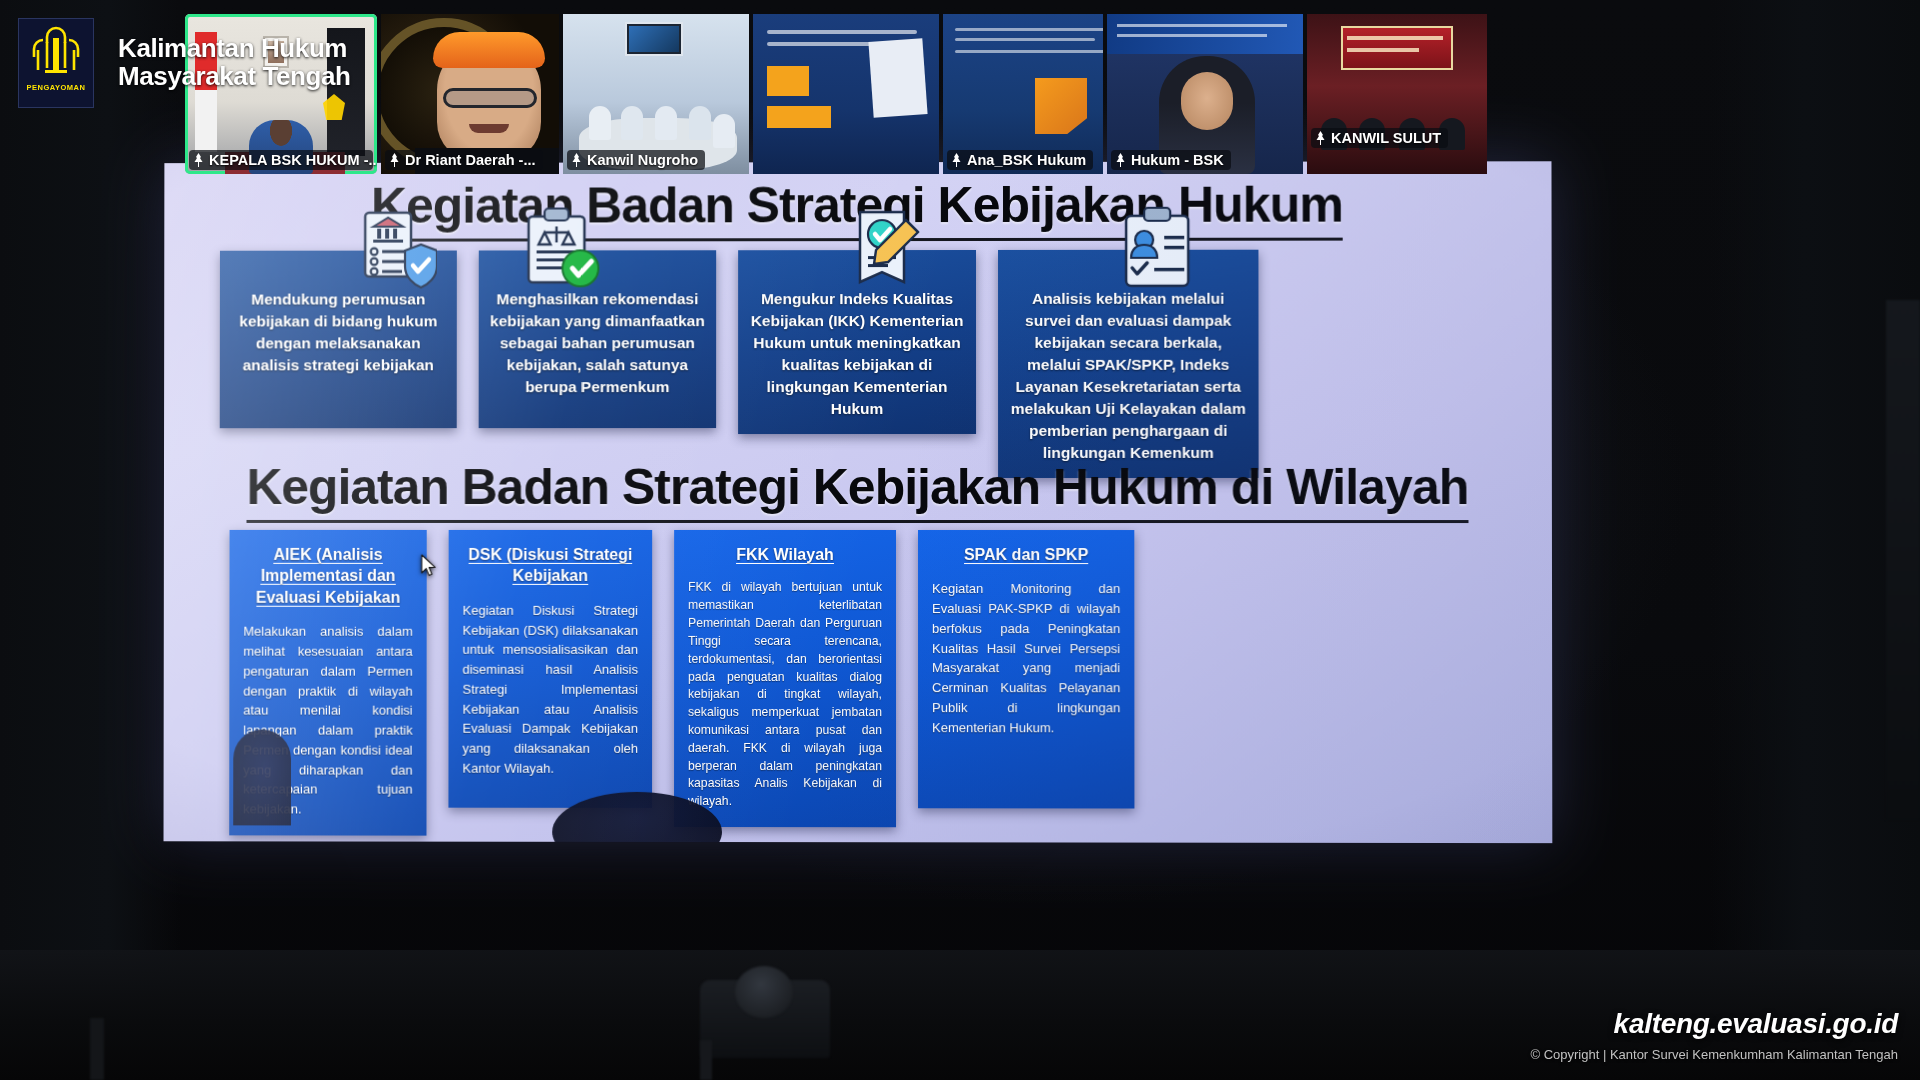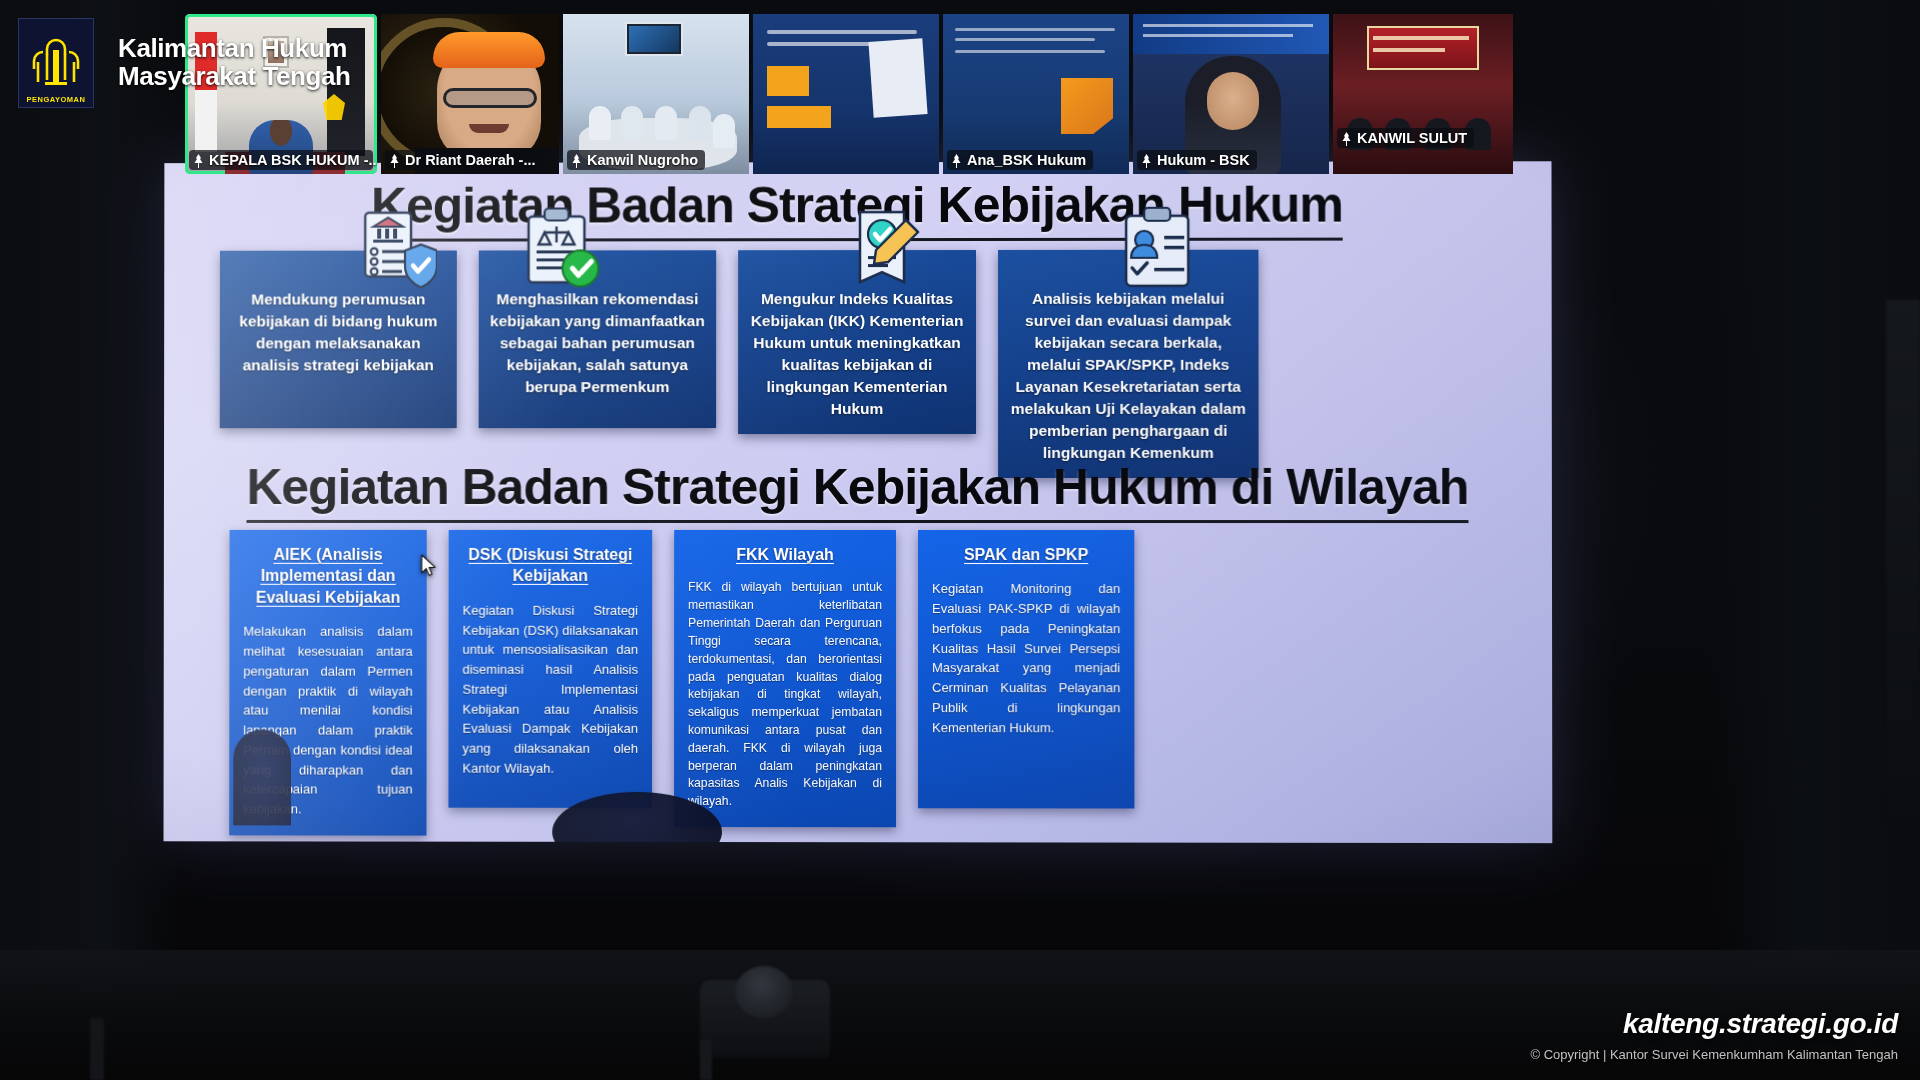--- a/index.html
+++ b/index.html
@@ -31,38 +31,38 @@
   .desk-leg1 { position:absolute; left:90px; bottom:0; width:14px; height:62px; background:#141619; filter: blur(1px);}
   .desk-leg2 { position:absolute; left:700px; bottom:0; width:12px; height:40px; background:#16181c; filter: blur(1px);}
   .wall-strip { position:absolute; right:0; top:300px; width:34px; height:520px;
     background: linear-gradient(180deg,#15181d,#0b0d10); filter: blur(1px); }
 
   
   .brand { position:absolute; left:18px; top:18px; display:flex; align-items:center; gap:24px; z-index:40; }
   .logo-box {
     width:76px; height:90px; background:#0d1330; border:1px solid #2a3560;
     display:flex; flex-direction:column; align-items:center; justify-content:flex-end;
-    padding-bottom:3px; position:relative;
+    padding-bottom:15px; position:relative;
   }
   .logo-tree { position:relative; width:62px; height:62px; }
   .logo-tree svg { display:block; }
   .logo-word { font-size:7.5px; font-weight:bold; color:#ffe400; letter-spacing:0.5px; margin-top:1px; }
   .brand-text { line-height:1.06; }
   .brand-text div {
     color:#ffffff; font-size:26px; font-weight:bold; letter-spacing:-0.4px;
     text-shadow: 0 1px 3px rgba(0,0,0,0.9);
   }
 
   
   .filmstrip { position:absolute; left:185px; top:14px; display:flex; gap:4px; z-index:30; }
   .tile { position:relative; height:160px; overflow:hidden; background:#101114; }
   .tile.active { outline:3px solid #2ee88a; outline-offset:-3px; border-radius:5px; }
   .tile-label {
     position:absolute; left:4px; bottom:4px; max-width:calc(100% - 8px);
-    display:flex; align-items:flex-end; gap:5px;
+    display:flex; align-items:center; gap:5px;
     background: rgba(10,12,18,0.72); border-radius:4px; padding:2px 7px 2px 4px;
     color:#fff; font-size:14.5px; font-weight:bold; white-space:nowrap;
     text-shadow:0 1px 2px rgba(0,0,0,0.9);
     margin-top:44px;
   }
   .pin-ic { width:11px; height:14px; flex:none; }
 
   
   .t1 { width:192px; background: linear-gradient(180deg,#e9e6df 0%,#dedbd4 55%,#9ea0a4 100%); }
   .t1 .flag-red { position:absolute; left:10px; top:18px; width:22px; height:120px;
@@ -101,21 +101,21 @@
   .t3 .p3 { left:92px; background:#e3eaf2;} .t3 .p4 { left:126px; background:#dbe4ed;}
   .t3 .p5 { left:150px; background:#e6ecf3; bottom:26px;}
 
   
   .t4 { width:186px; background: linear-gradient(180deg,#1a3d7c 0%,#15346c 60%,#0f2550 100%); }
   .t4 .line { position:absolute; left:14px; height:4px; background: rgba(255,255,255,0.62); border-radius:2px; }
   .t4 .sq { position:absolute; background:#f4a31c; }
   .t4 .doc { position:absolute; right:14px; top:26px; width:54px; height:76px; background:#e8edf5; transform: rotate(-4deg); }
 
   
-  .t5 { width:186px; background: linear-gradient(180deg,#1c4386 0%,#163a72 60%,#102a56 100%); }
+  .t5 { width:160px; background: linear-gradient(180deg,#1c4386 0%,#163a72 60%,#102a56 100%); }
   .t5 .wline { position:absolute; left:12px; height:3px; background: rgba(255,255,255,0.55); border-radius:2px; }
   .t5 .orange { position:absolute; right:16px; bottom:40px; width:52px; height:56px;
     background: linear-gradient(135deg,#f59b1d,#d9761a); clip-path: polygon(0 0,100% 0,100% 72%,62% 100%,0 100%); }
 
   
   .t6 { width:196px; background: linear-gradient(180deg,#22386b 0%,#16264b 100%); }
   .t6 .banner { position:absolute; left:0; top:0; width:196px; height:40px; background: linear-gradient(90deg,#113b85,#2158b5); }
   .t6 .bline { position:absolute; left:10px; height:3px; background: rgba(255,255,255,0.6); }
   .t6 .woman { position:absolute; left:52px; top:42px; width:96px; height:118px;
     background: linear-gradient(180deg,#1b1e28 0%,#1b1e28 40%,#2a3042 100%); border-radius:46px 46px 8px 8px; }
@@ -484,16 +484,16 @@
     <div class="screen-sheen"></div>
     <div class="screen-vig"></div>
   </div>
 
   <div class="desk"></div>
   <div class="desk-obj1"></div>
   <div class="desk-obj2"></div>
   <div class="desk-leg1"></div>
   <div class="desk-leg2"></div>
 
-  <div class="wm">kalteng.strategi.go.id</div>
+  <div class="wm">kalteng.evaluasi.go.id</div>
   <div class="wm-copy">© Copyright | Kantor Survei Kemenkumham Kalimantan Tengah</div>
 
 </div>
 
 </body></html>

